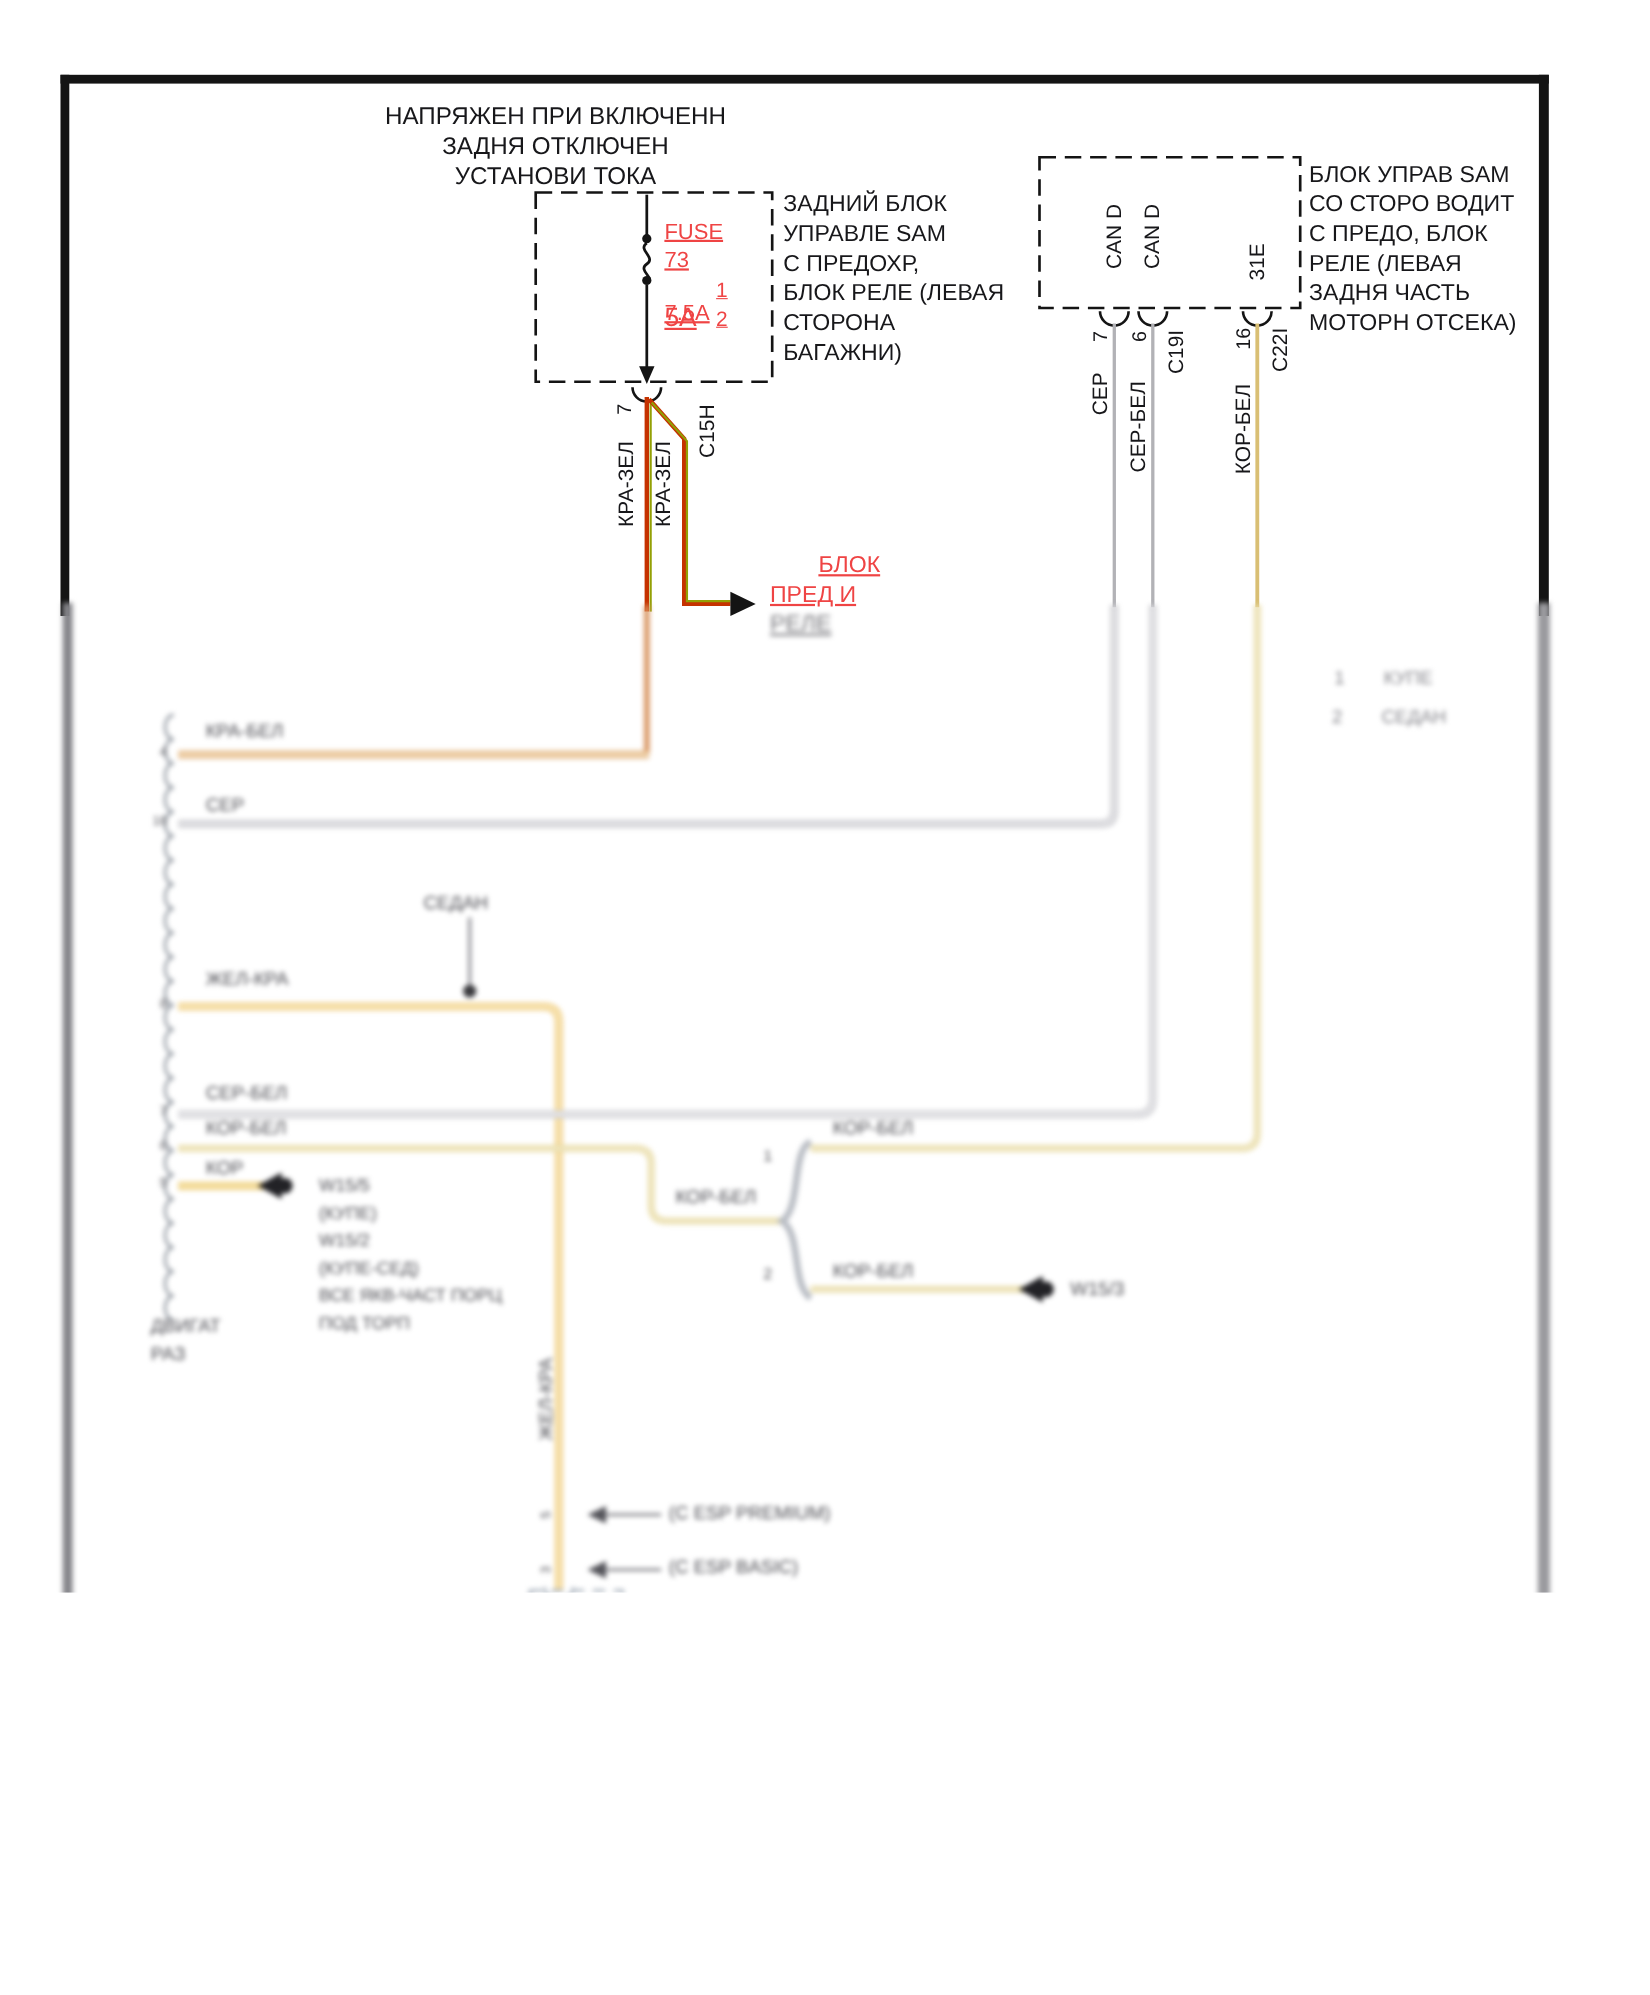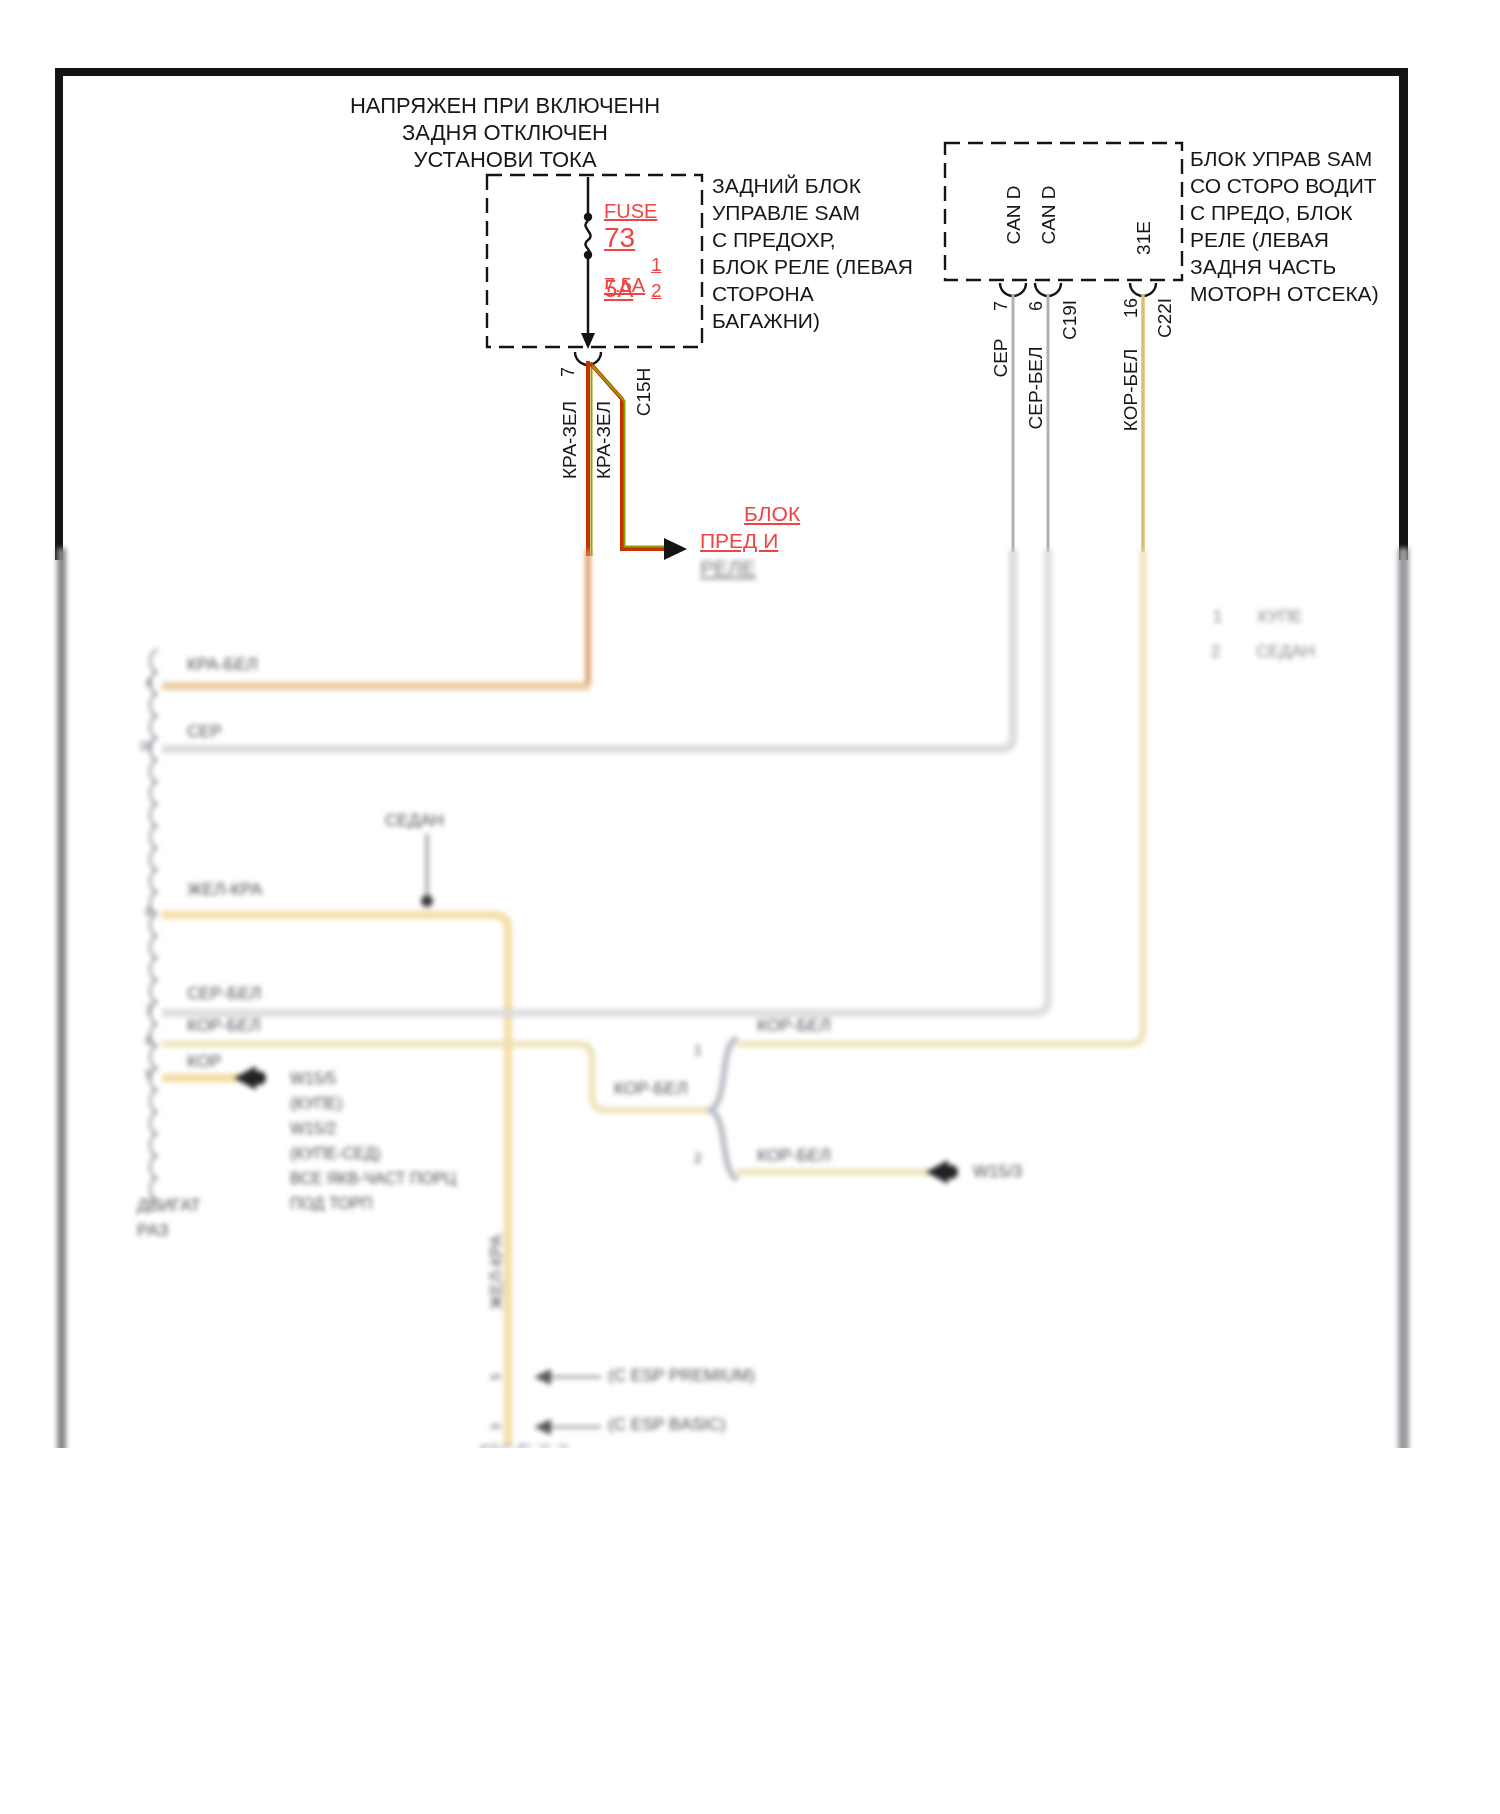--- a/index.html
+++ b/index.html
@@ -66,21 +66,21 @@
     </g>
   </svg>
 
   <div class="blk center" style="left:330px;top:92px;width:350px;font-size:22px;">
     <div>НАПРЯЖЕН ПРИ ВКЛЮЧЕНН</div>
     <div>ЗАДНЯ ОТКЛЮЧЕН</div>
     <div>УСТАНОВИ ТОКА</div>
   </div>
 
   <div class="txt" style="left:604px;top:198px;font-size:20px;">FUSE</div>
-  <div class="txt" style="left:604px;top:224px;font-size:28px;">73</div>
+  <div class="txt" style="left:604px;top:224px;font-size:20px;">73</div>
   <div class="txt" style="left:604px;top:235px;font-size:20px;margin-top:37px;">7.5A</div>
   <div class="txt" style="left:651px;top:251px;font-size:19px;">1</div>
   <div class="txt" style="left:604px;top:275px;font-size:24px;">5A</div>
   <div class="txt" style="left:651px;top:277px;font-size:19px;">2</div>
 
   <div class="blk" style="left:1190px;top:145px;width:210px;font-size:21px;">
     <div>БЛОК УПРАВ SAM</div>
     <div>СО СТОРО ВОДИТ</div>
     <div>С ПРЕДО, БЛОК</div>
     <div>РЕЛЕ (ЛЕВАЯ</div>

